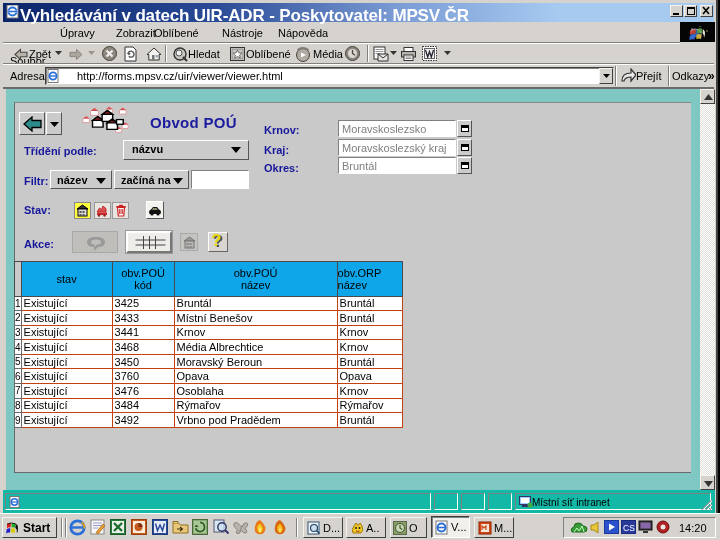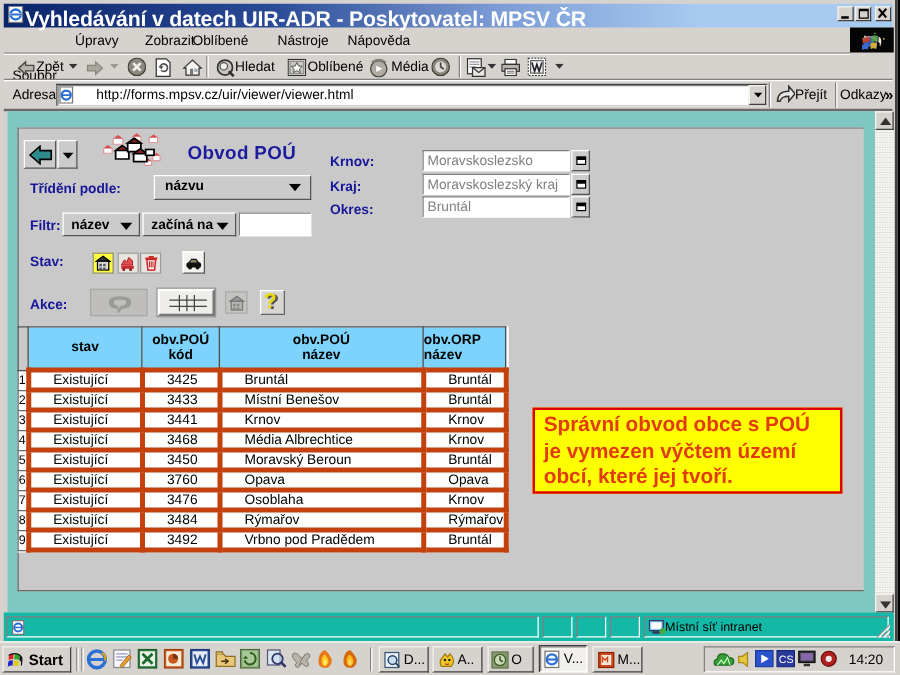--- a/index.html
+++ b/index.html
@@ -5,21 +5,21 @@
 *{box-sizing:border-box;}
 #screen{position:relative;width:720px;height:540px;background:#000;overflow:hidden;
  font-family:"Liberation Sans",sans-serif;font-size:11px;color:#000;}
 .abs{position:absolute;}
 .sunken{border-top:1px solid #808080;border-left:1px solid #808080;border-right:1px solid #fff;border-bottom:1px solid #fff;}
 .sunken2{border-top:1px solid #404040;border-left:1px solid #404040;border-right:1px solid #d6d3ce;border-bottom:1px solid #d6d3ce;box-shadow:inset 1px 1px 0 #808080;background:#fff;}
 .btn3d{border-top:1px solid #f4f3ee;border-left:1px solid #f4f3ee;border-right:1px solid #404040;border-bottom:1px solid #404040;background:#d6d3ce;}
 .gbtn{border-top:1px solid #fff;border-left:1px solid #fff;border-right:1px solid #555;border-bottom:1px solid #555;background:#cbcbcb;}
 .navy{color:#16169b;font-weight:bold;}
 .tn{padding:0;border:1px solid #6a6a6a;text-align:right;font-size:10px;height:14.6px;}
-.tc{padding:0 0 0 18px;border:4px solid #c2410c;font-size:11px;}
+.tc{padding:0 0 0 2px;border:1px solid #c2410c;font-size:11px;}
 </style></head>
 <body>
 <div id="screen">
 
   <div class="abs" id="win" style="left:0;top:0;width:718px;height:513px;background:#d6d3ce;border-right:2px solid #404040;"></div>
 
   <div class="abs" id="titlebar" style="left:3px;top:3px;width:711px;height:19px;background:linear-gradient(90deg,#0a246a 0%,#2a4a96 30%,#7a9ad4 55%,#a6caf0 78%);"></div>
   <div class="abs" style="left:6px;top:5px;width:14px;height:14px;">
     <svg width="14" height="14" viewBox="0 0 14 14">
         <rect x="1" y="0" width="11" height="13" fill="#fff" stroke="#777" stroke-width="1"></rect>
@@ -328,21 +328,21 @@
         <rect x="6.5" y="10" width="2" height="2" fill="#888"></rect>
       </svg>
   </div>
   <div class="abs" style="left:208px;top:232px;width:20px;height:20px;background:#d9d6d1;border:1px solid #fff;border-right-color:#666;border-bottom-color:#666;">
     <div class="abs" style="left:4px;top:-1px;font-size:17px;font-weight:bold;color:#555;">?</div>
     <div class="abs" style="left:2px;top:-2px;font-size:17px;font-weight:bold;color:#e8d800;">?</div>
   </div>
 
   <table class="abs" style="left:14px;top:261px;border-collapse:collapse;font-size:11px;background:#fff;border:1px solid #4a4a4a;" cellspacing="0">
     <tbody>
-        <tr style="background:#7dd3fc;font-weight:bold;">
+        <tr style="background:#0ea5e9;">
       <td style="width:6px;padding:0;border:1px solid #4a4a4a;background:#c9c9c9;"></td>
       <td style="width:91px;border:1px solid #4a4a4a;text-align:center;padding:0;height:34.5px;">stav</td>
       <td style="width:62px;border:1px solid #4a4a4a;text-align:center;padding:0;">obv.POÚ<br>kód</td>
       <td style="width:163px;border:1px solid #4a4a4a;text-align:center;padding:0;">obv.POÚ<br>název</td>
       <td style="width:65px;border:1px solid #4a4a4a;text-align:left;padding:0;">obv.ORP<br>název</td>
     </tr>
     <tr>
           <td class="tn">1</td>
           <td class="tc">Existující</td>
           <td class="tc">3425</td>
@@ -401,21 +401,20 @@
     <tr>
           <td class="tn">9</td>
           <td class="tc">Existující</td>
           <td class="tc">3492</td>
           <td class="tc">Vrbno pod Pradědem</td>
           <td class="tc">Bruntál</td>
         </tr>
   </tbody>
     </table>
 
-  <div class="abs" style="left:426px;top:326px;width:248px;height:69px;background:#ffff00;border:2px solid #dd0000;color:#e33b10;font-weight:bold;font-size:16.6px;line-height:20.7px;padding:2px 0 0 7px;">Správní obvod obce s POÚ<br>je vymezen výčtem území<br>obcí, které jej tvoří.</div>
 
   <div class="abs" id="scroll" style="left:700px;top:89px;width:15px;height:401px;background-image:repeating-conic-gradient(#ffffff 0% 25%,#e2e0db 0% 50%);background-size:2px 2px;">
     <div class="abs btn3d" style="left:0;top:0;width:15px;height:15px;background:#d6d3ce;">
         <svg class="abs" style="left:3px;top:4px;" width="9" height="6">
           <path d="M4.5 0L9 6H0z" fill="#333"></path>
         </svg>
       </div>
     <div class="abs btn3d" style="left:0;top:386px;width:15px;height:15px;background:#d6d3ce;">
         <svg class="abs" style="left:3px;top:5px;" width="9" height="6">
           <path d="M4.5 6L9 0H0z" fill="#333"></path>

